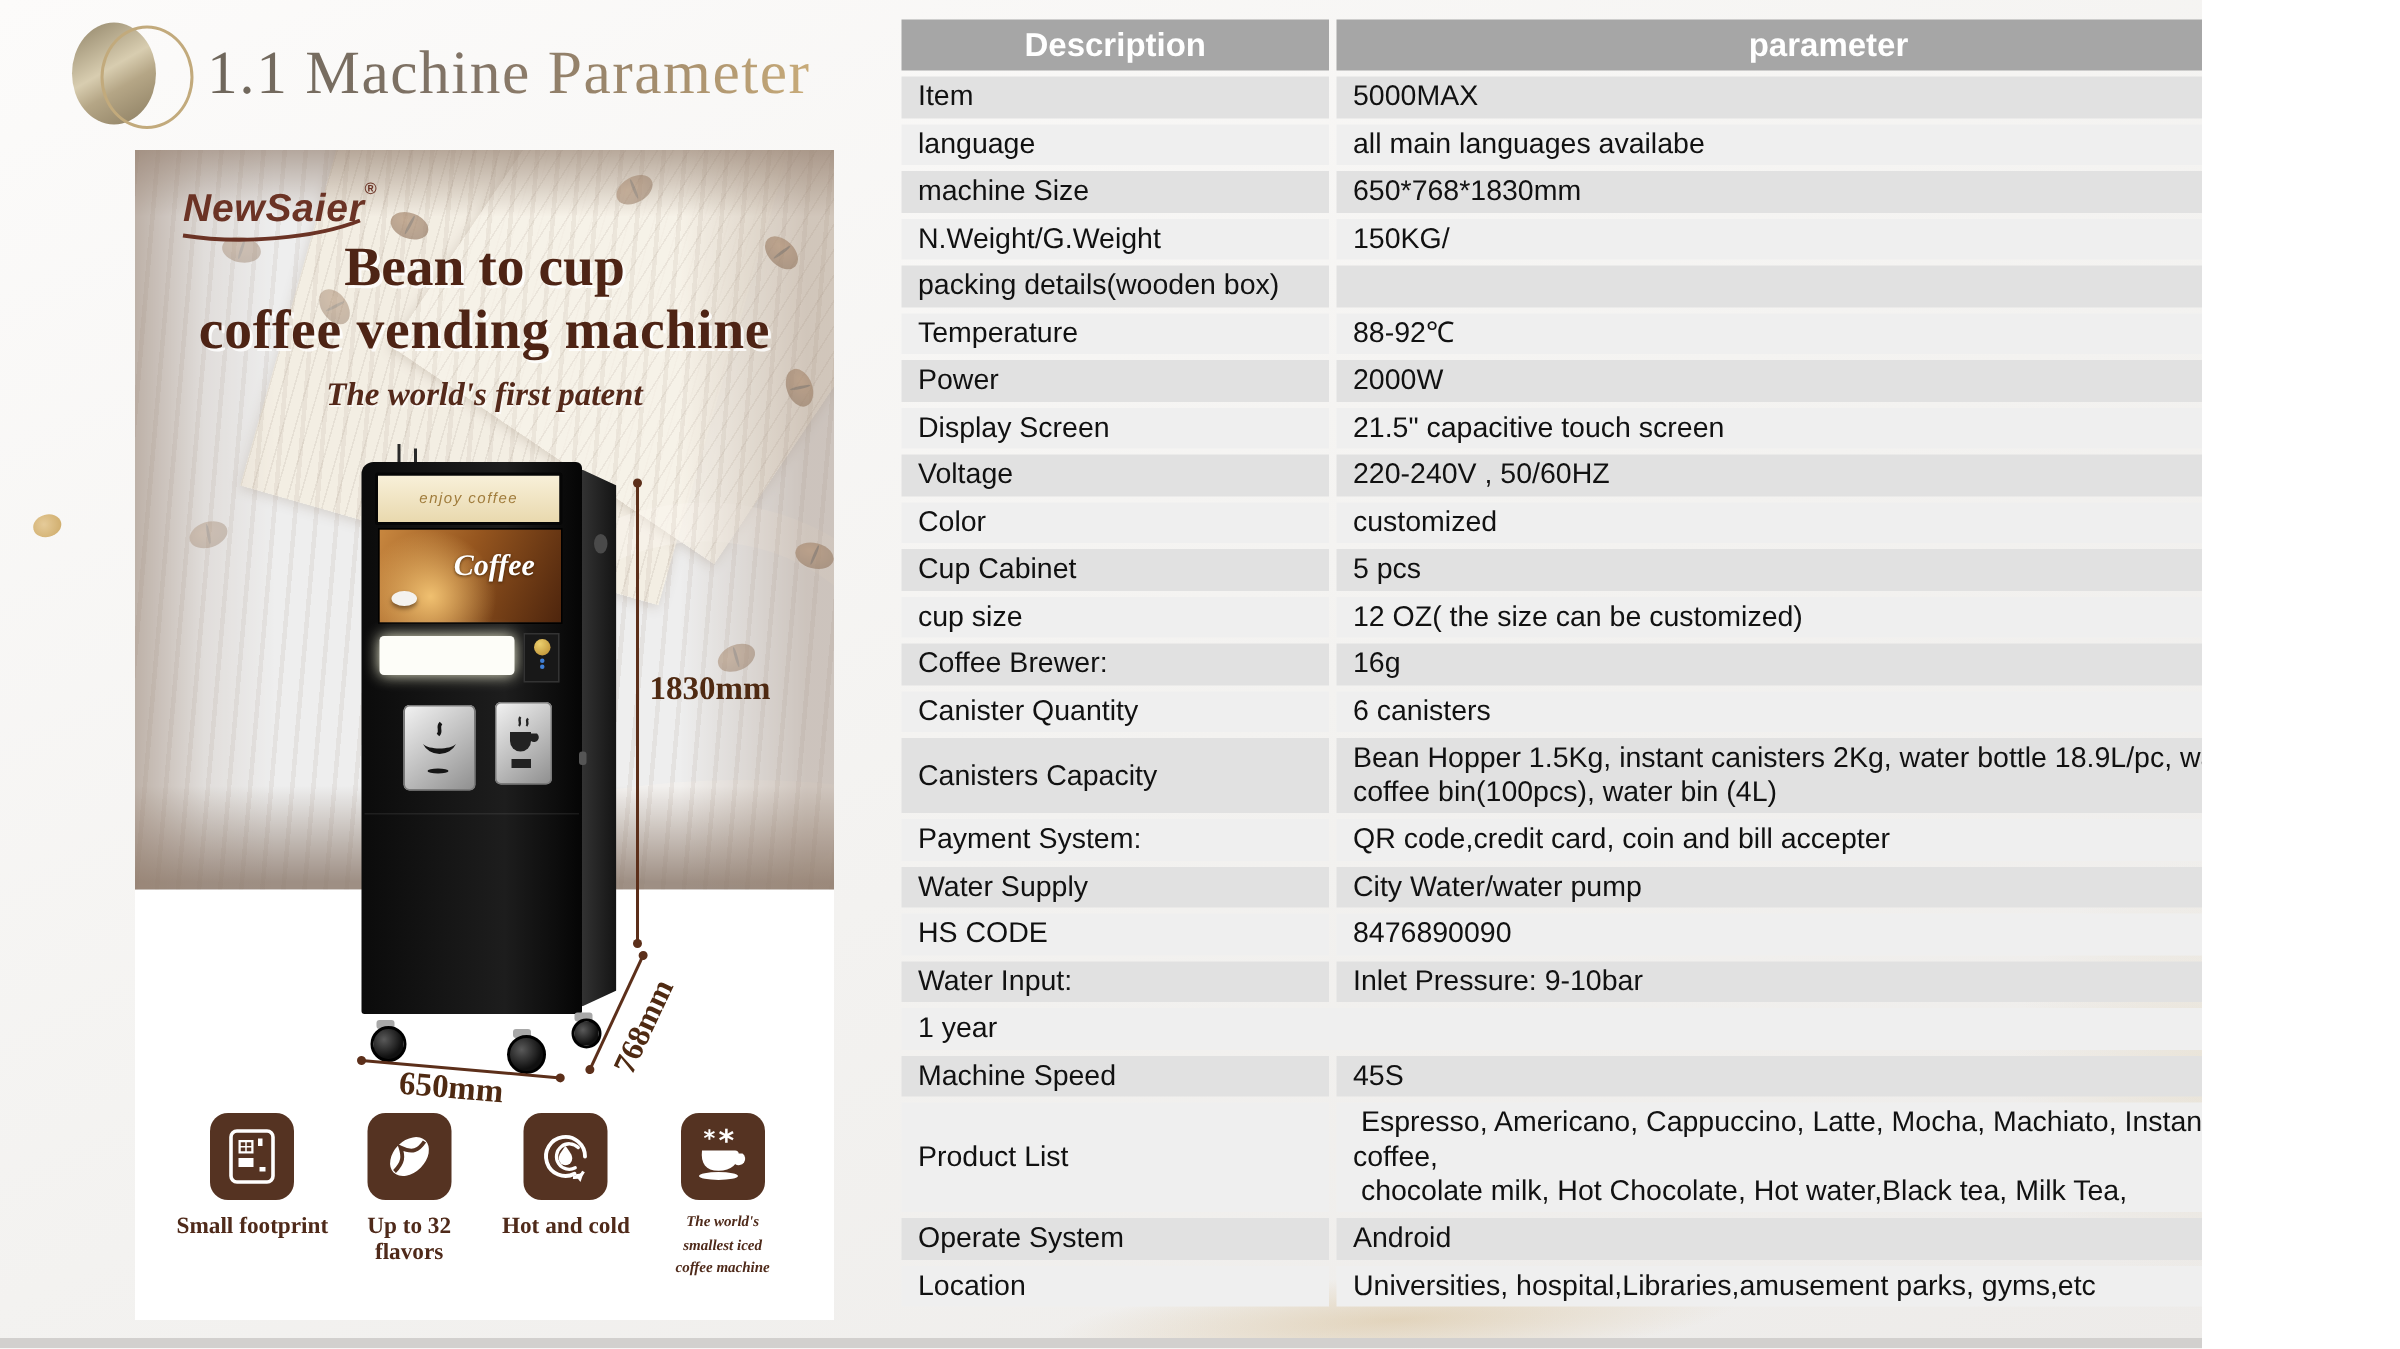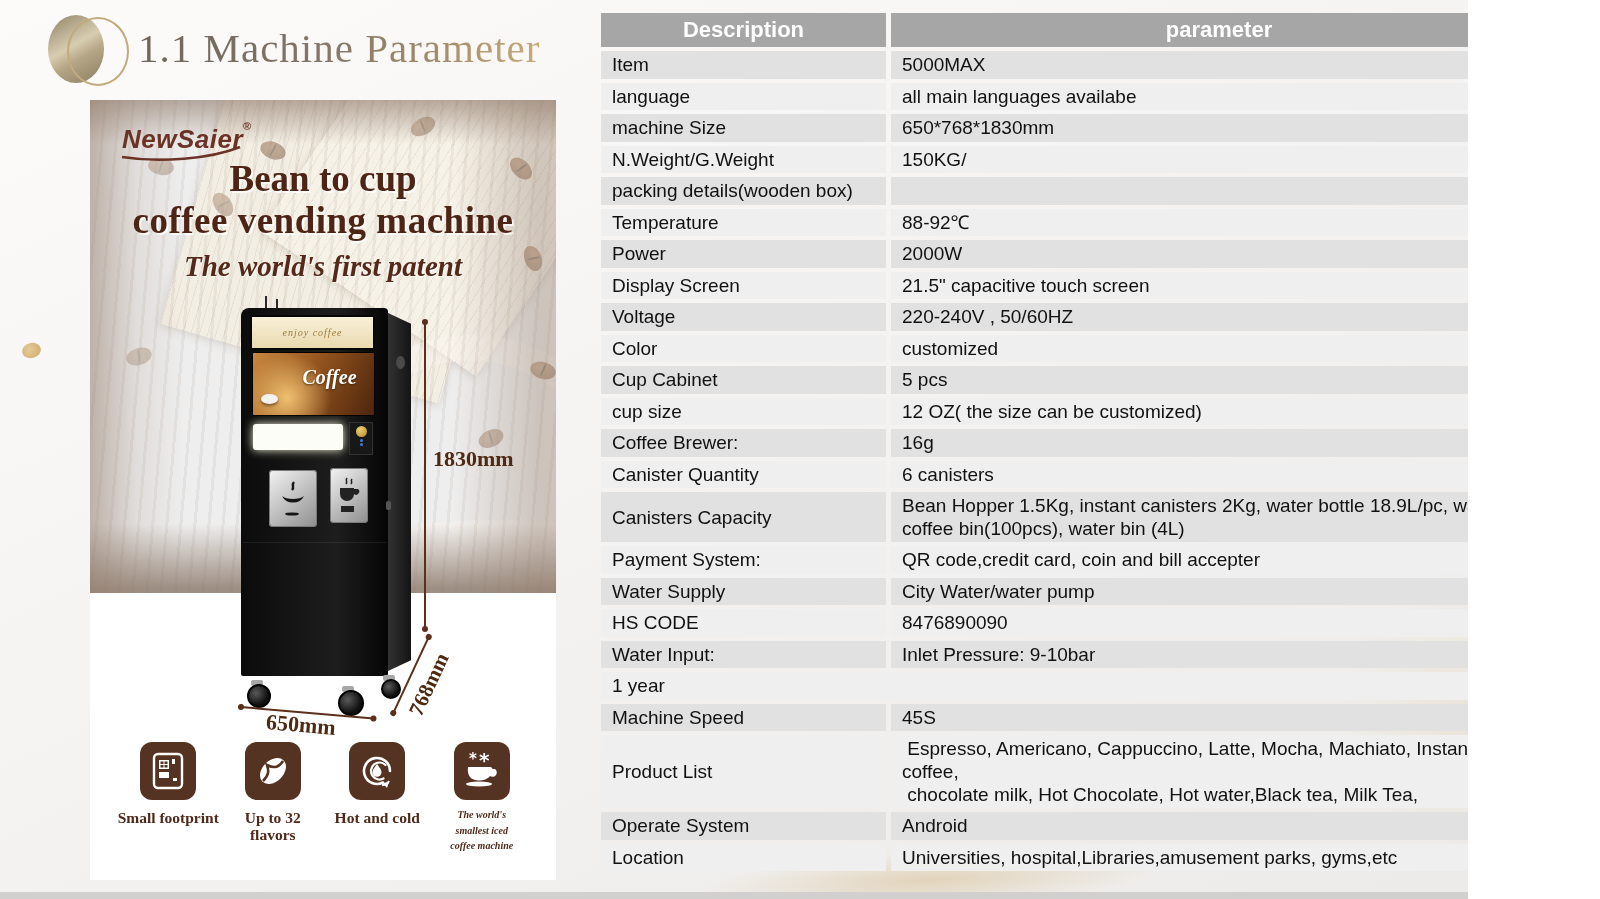--- a/index.html
+++ b/index.html
@@ -57,36 +57,36 @@
   .brand{position:absolute;left:32px;top:20px;z-index:2;color:#6b3325;
     font-style:italic;font-weight:bold;font-size:26px;letter-spacing:.5px;white-space:nowrap;}
   .brand sup{font-size:11px;font-style:normal;vertical-align:18px;}
   .brand-swoosh{position:absolute;left:-4px;top:26px;}
   .headline{position:absolute;left:0;right:0;top:58px;z-index:2;text-align:center;
     font-family:"Liberation Serif",serif;font-weight:bold;color:#4e2415;
     text-shadow:2px 2px 0 rgba(255,255,255,.8);}
   .headline-line1{font-size:37px;line-height:42px;}
   .headline-line2{font-size:37px;line-height:42px;letter-spacing:.5px;}
   .tagline{position:absolute;left:0;right:0;top:150px;z-index:2;text-align:center;
-    font-family:"Liberation Serif",serif;font-style:italic;font-weight:bold;font-size:29px;
+    font-family:"Liberation Serif",serif;font-style:italic;font-weight:bold;font-size:22px;
     color:#54291a;text-shadow:1px 1px 0 rgba(255,255,255,.65);}
 
   
   .machine{position:absolute;left:151px;top:196px;width:175px;height:422px;z-index:3;}
   .m-ant{position:absolute;width:2px;background:#2a2a2a;}
   .m-ant.a1{left:24px;top:0;height:14px;} .m-ant.a2{left:35px;top:3px;height:11px;}
   .m-body{position:absolute;left:0;top:12px;width:147px;height:368px;border-radius:8px 4px 2px 2px;
     background:linear-gradient(90deg,#0b0b0b 0%,#1d1d1d 65%,#050505 100%);}
   .m-side{position:absolute;left:147px;top:17px;width:23px;height:358px;
     background:linear-gradient(90deg,#323232,#141414);
     clip-path:polygon(0 0,100% 3%,100% 97%,0 100%);}
   .m-side-dot{position:absolute;left:155px;top:60px;width:9px;height:13px;border-radius:50%;background:#4a4a4a;}
   .m-sign{position:absolute;left:9px;top:19px;width:121px;height:31px;border:2px solid #060606;border-radius:2px;
     background:linear-gradient(#f8f0d9,#e9d9ae);display:flex;align-items:center;justify-content:center;}
-  .m-sign-text{font-family:Liberation Serif, serif;font-style:italic;font-size:10px;color:#a07c3c;letter-spacing:1px;}
+  .m-sign-text{font-family:Liberation Sans, sans-serif;font-style:italic;font-size:10px;color:#a07c3c;letter-spacing:1px;}
   .m-screen{position:absolute;left:11px;top:56px;width:121px;height:62px;border:1px solid #000;overflow:hidden;
     background:radial-gradient(circle at 28% 72%,#f0c070 0%,rgba(240,192,112,0) 45%),
                linear-gradient(115deg,#c8873f 0%,#96561f 45%,#4e250d 100%);}
   .m-screen-text{margin-top:13px;text-align:center;color:#fff;font-family:"Liberation Serif",serif;
     font-style:italic;font-weight:bold;font-size:20px;text-shadow:0 1px 2px rgba(60,30,0,.85);padding-left:32px;}
   .m-screen-cup{position:absolute;left:8px;top:41px;width:17px;height:10px;border-radius:50%;
     background:#f4f2ee;box-shadow:0 2px 3px rgba(40,20,5,.5);}
   .m-white-panel{position:absolute;left:12px;top:128px;width:90px;height:26px;border-radius:3px;
     background:#fdfdf8;box-shadow:0 0 10px rgba(255,255,225,.95);}
   .m-control{position:absolute;left:108px;top:126px;width:22px;height:31px;background:#181818;border:1px solid #333;}

